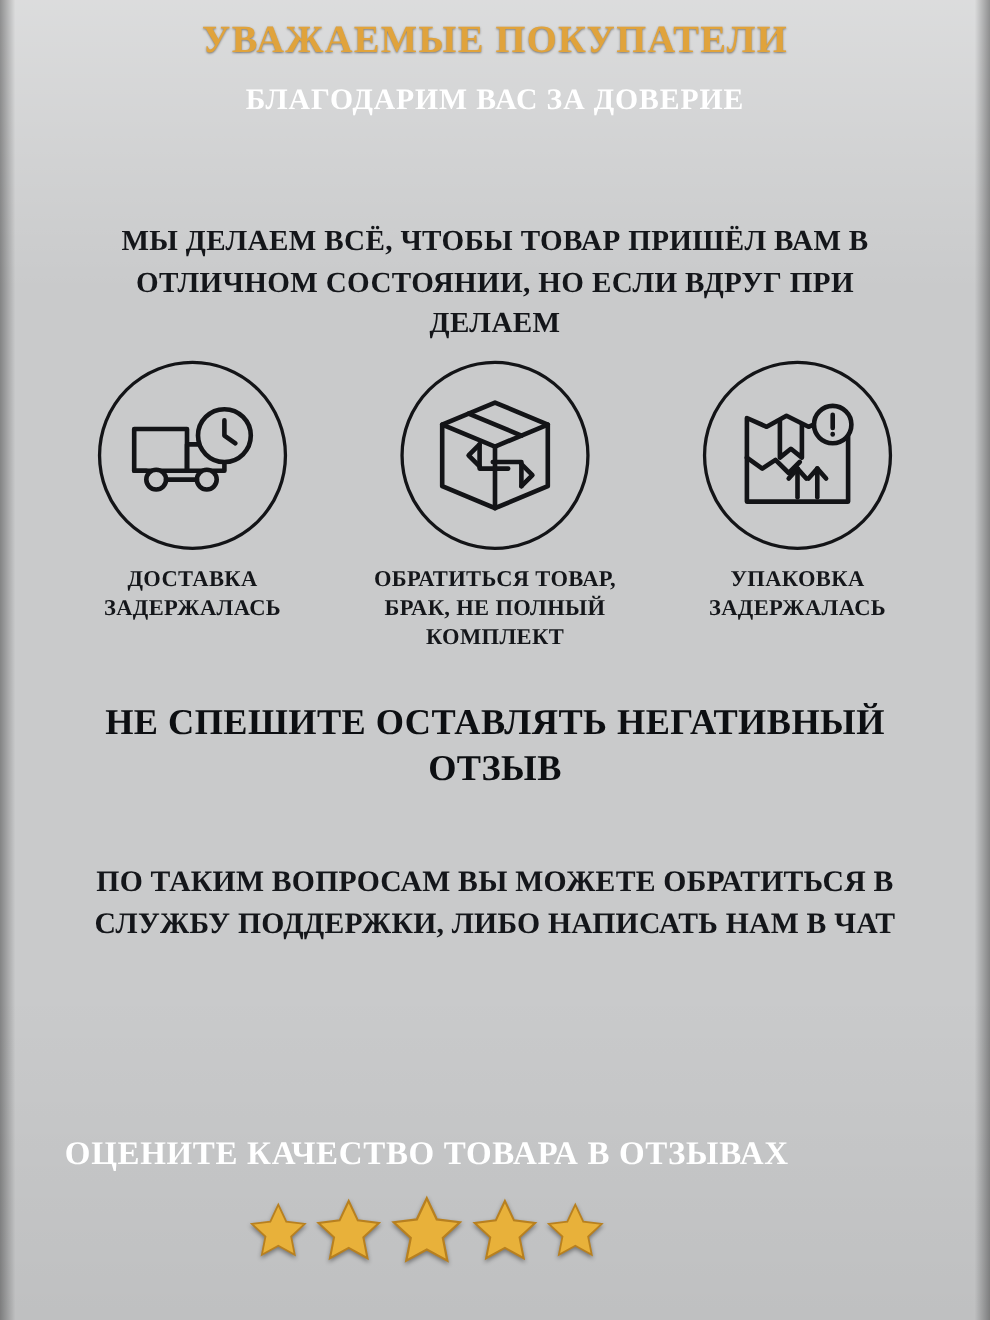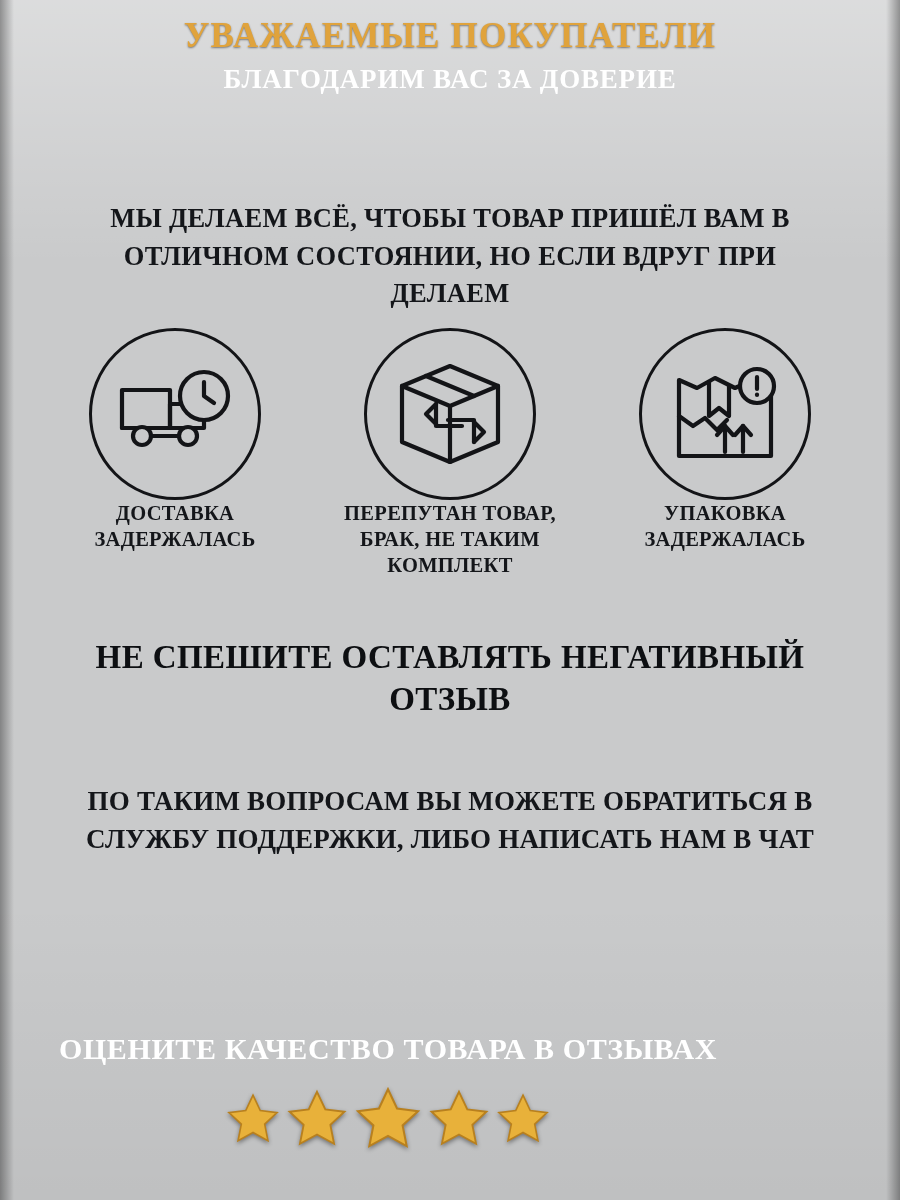--- a/index.html
+++ b/index.html
@@ -61,21 +61,21 @@
   .header-title {
     font-size: 35px;
     font-weight: bold;
     letter-spacing: 1.2px;
     color: #e0a33c;
     line-height: 1.12;
     text-shadow: 0 1px 2px rgba(0,0,0,0.45);
   }
 
   .header-sub {
-    margin-top: 8px;
+    margin-top: 19px;
     font-size: 27px;
     font-weight: bold;
     letter-spacing: 0.8px;
     color: #ffffff;
     line-height: 1.2;
   }
 
   
   .intro {
     position: absolute;
@@ -117,20 +117,21 @@
     height: 172px;
     border-radius: 50%;
     border: 3px solid #131417;
     display: flex;
     align-items: center;
     justify-content: center;
     background: transparent;
   }
 
   .icon-caption {
+    margin-top: 14px;
     text-align: center;
     font-size: 20.5px;
     font-weight: bold;
     line-height: 1.27;
     color: #14161a;
     letter-spacing: 0.3px;
   }
 
   
   .headline {
@@ -249,21 +250,21 @@
           <path d="M60 8 12 28v56l48 20 48-20V28z"></path>
           <path d="M12 28l48 20 48-20"></path>
           <path d="M60 48v56"></path>
           <path d="M36 18l48 20"></path>
           <path d="M46 46v22h26" fill="none"></path>
           <path d="M46 46l-10 10 10 10"></path>
           <path d="M84 84V62H58"></path>
           <path d="M84 84l10-10-10-10"></path>
         </svg>
       </div>
-      <div class="icon-caption">ПЕРЕПУТАН ТОВАР, БРАК, НЕ ТАКИМ КОМПЛЕКТ</div>
+      <div class="icon-caption">ОБРАТИТЬСЯ ТОВАР, БРАК, НЕ ПОЛНЫЙ КОМПЛЕКТ</div>
     </div>
 
     <div class="icon-item">
       <div class="icon-circle">
         <svg width="112" height="108" viewBox="0 0 112 108" fill="none" stroke="#131417" stroke-width="4.2" stroke-linecap="round" stroke-linejoin="round">
           <path d="M10 20l18 8 18-10 20 10 18-8 18 6v70H10z"></path>
           <path d="M40 22v34l10-8 10 8V26"></path>
           <path d="M10 56l14 10 12-8 12 12 10-10"></path>
           <circle cx="88" cy="26" r="17" fill="#c9cacb"></circle>
           <path d="M88 17v12"></path>

